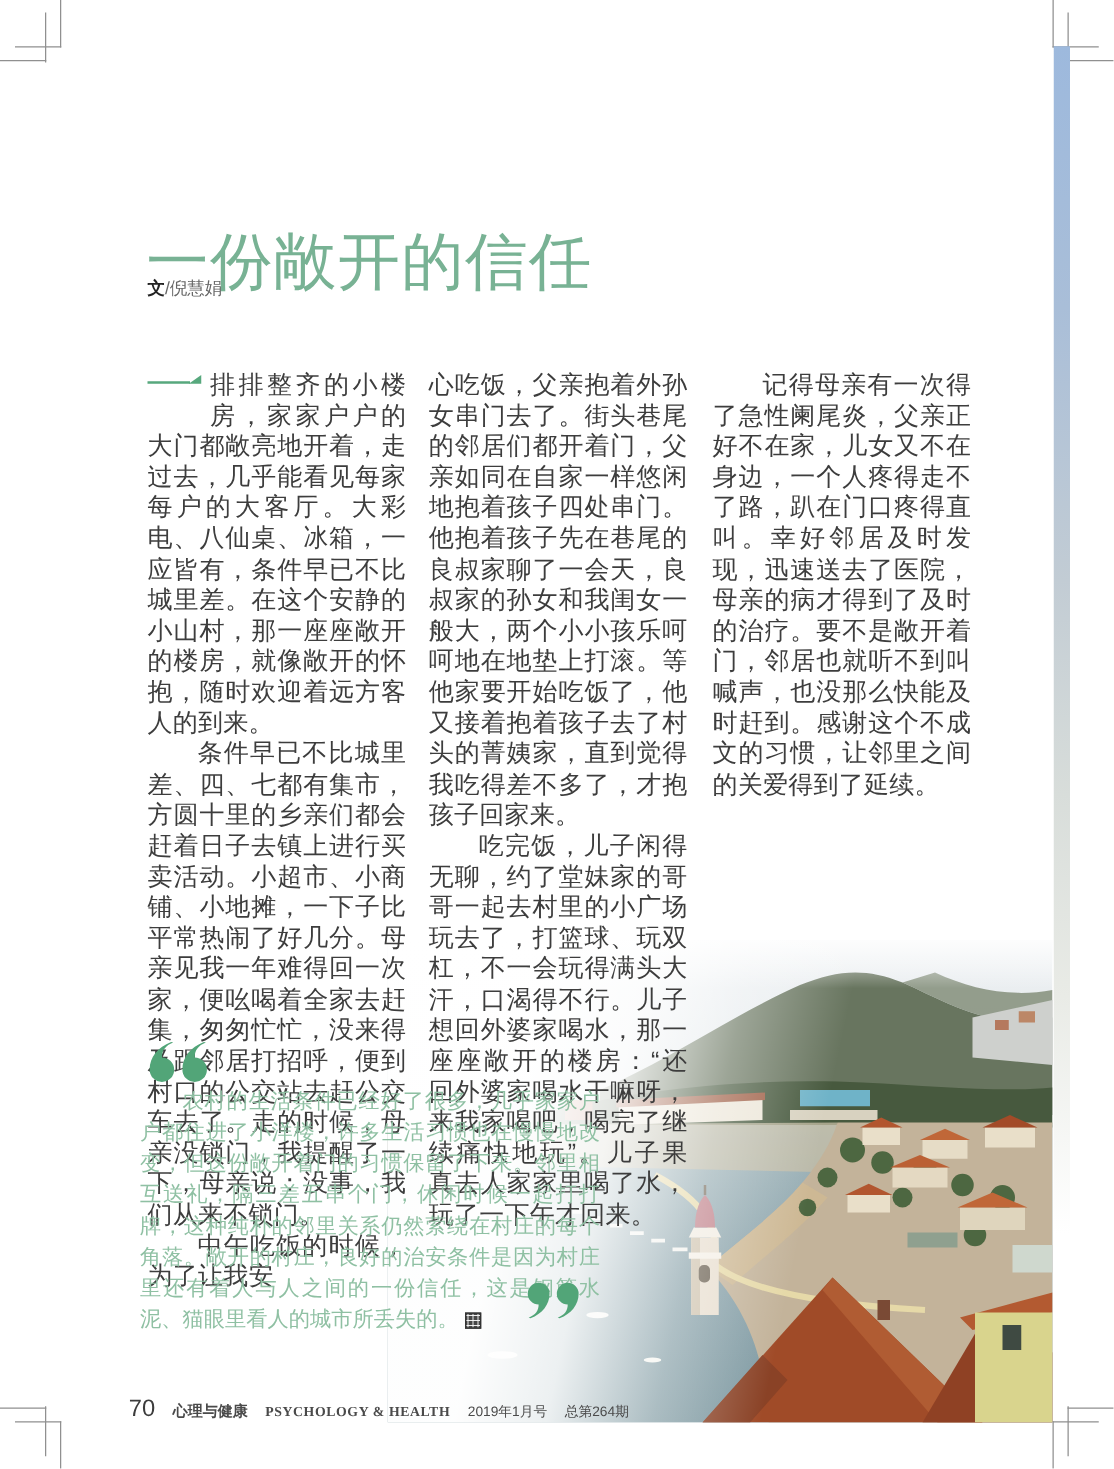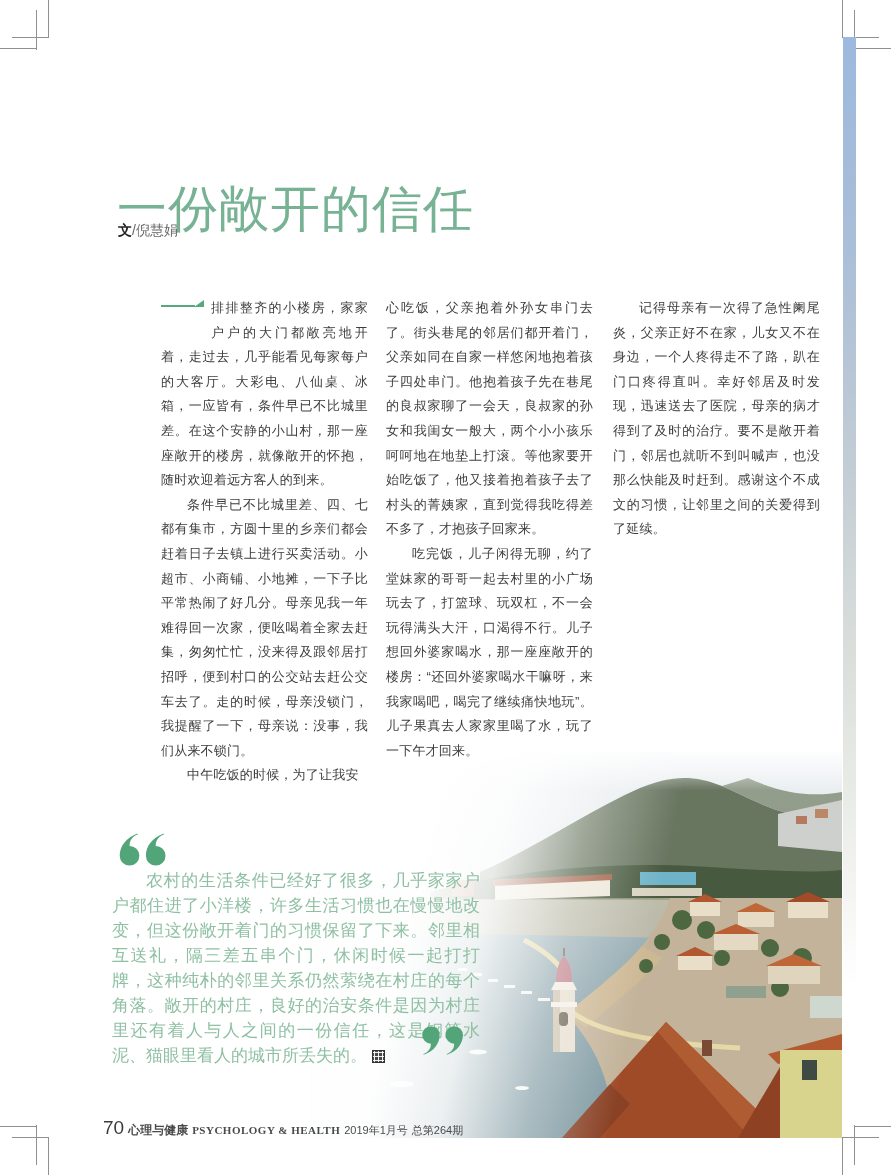--- a/index.html
+++ b/index.html
@@ -13,22 +13,22 @@
   .bleed-strip{position:absolute;left:843px;top:37px;width:13px;height:950px;z-index:2;
     background:linear-gradient(180deg,#9db9dd 0%,#a9bed8 22%,#c2ccd4 45%,#d8ddda 63%,#e9ebe6 80%,rgba(244,245,242,0) 100%);}
 
   
   .title{position:absolute;left:117px;top:148px;font-family:"Liberation Serif","DejaVu Serif",serif;
          font-weight:normal;font-size:50px;line-height:1.1;color:#78b294;letter-spacing:1px;z-index:3;}
   .byline{position:absolute;left:118px;top:222px;font-size:14px;color:#666;z-index:3;}
   .byline .b-prefix{font-weight:bold;color:#222;}
 
   
-  .col{position:absolute;top:296px;width:207px;font-size:13px;line-height:24.6px;color:#3d3d3d;
-       text-align:justify;letter-spacing:.2px;z-index:3;margin-left:43px;}
+  .col{position:absolute;top:296px;width:207px;font-size:20px;line-height:24.6px;color:#3d3d3d;
+       text-align:justify;letter-spacing:.2px;z-index:3;}
   .col-1{left:118px;} .col-2{left:343px;} .col-3{left:570px;}
   .col p{margin:0;}
   .indent{text-indent:2em;}
   .yi-float{float:left;width:50px;height:48px;}
   .yi-line{display:block;margin-top:9px;width:34px;height:2px;background:#57a87d;position:relative;}
   .yi-line::after{content:"";position:absolute;right:-9px;bottom:0;width:0;height:0;
                   border-bottom:7px solid #57a87d;border-left:10px solid transparent;}
 
   
   .photo{position:absolute;left:310px;top:752px;width:532px;height:386px;z-index:1;}
@@ -44,21 +44,21 @@
   .quote-open{left:114px;top:832px;width:54px;height:36px;}
   .quote-close{left:421px;top:1024px;width:46px;height:32px;transform:rotate(180deg);}
   .quote-mark svg{display:block;width:100%;height:100%;}
   .end-seal{display:inline-block;width:13px;height:13px;margin-left:5px;vertical-align:-2px;
     background-color:#474747;border:1px solid #333;box-sizing:border-box;
     background-image:linear-gradient(rgba(255,255,255,.9) 1px,transparent 1px),
                      linear-gradient(90deg,rgba(255,255,255,.9) 1px,transparent 1px);
     background-size:4px 4px;background-position:1px 1px;}
 
   
-  .footer{position:absolute;left:103px;top:1076px;z-index:4;display:flex;align-items:baseline;gap:4px;color:#4a4a4a;}
+  .footer{position:absolute;left:103px;top:1076px;z-index:4;display:flex;align-items:baseline;gap:14px;color:#4a4a4a;}
   .f-num{font-size:19px;color:#3c3c3c;}
   .f-cn{font-family:Liberation Mono, monospace;font-weight:bold;font-size:12px;}
   .f-en{font-family:"Liberation Serif","DejaVu Serif",serif;font-weight:bold;font-size:11px;letter-spacing:.5px;margin-top:48px;}
   .f-issue,.f-vol{font-size:11px;}
 </style>
 </head>
 <body>
 
 <div class="page">
 

